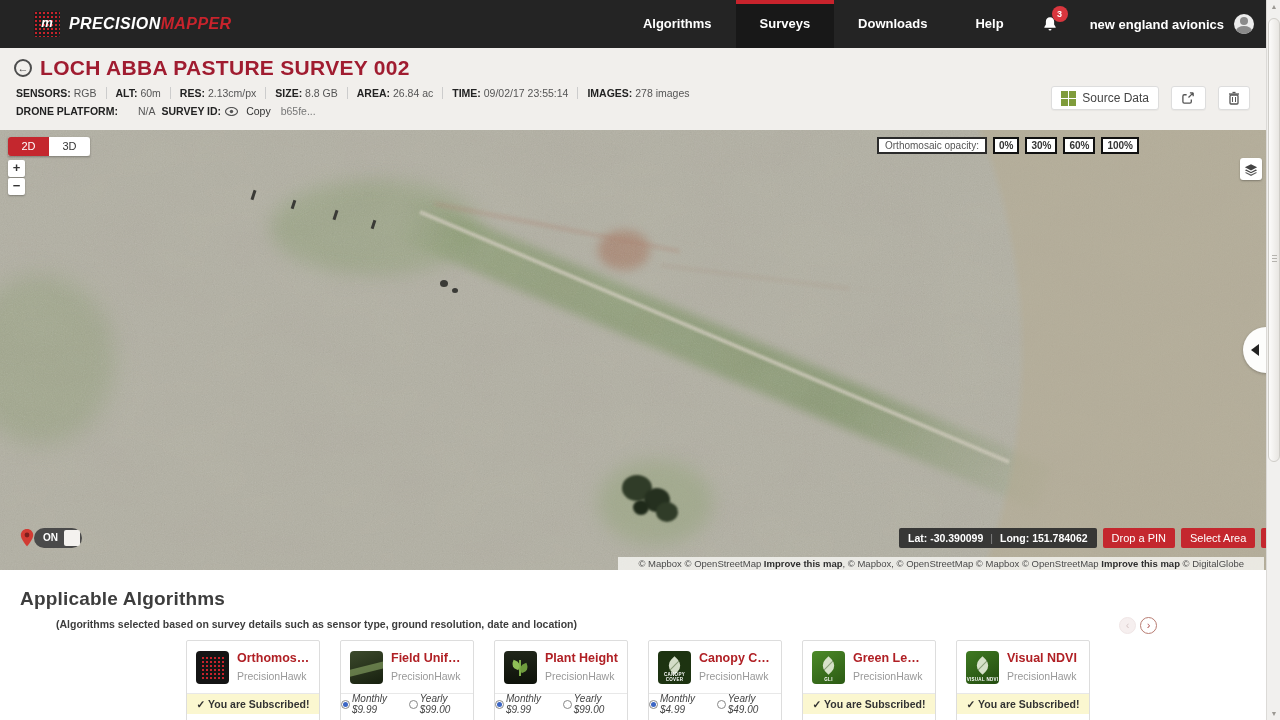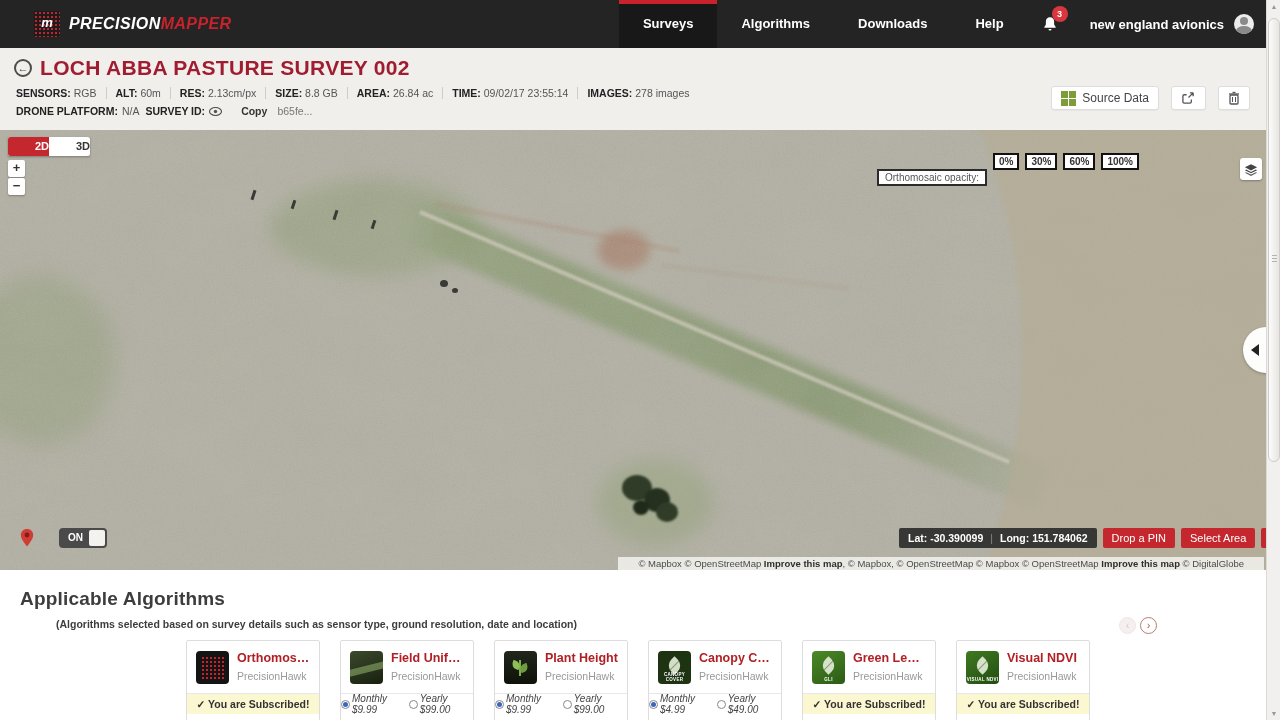--- a/index.html
+++ b/index.html
@@ -44,23 +44,23 @@
     color:#4d4d4d; font-size:11px; font-weight:bold; text-align:center; line-height:14px;
     cursor:pointer; flex:none; }
   .page-title { margin-left:8px; color:#a01c30; font-size:21px; font-weight:800;
     letter-spacing:.3px; }
   .meta-row { display:flex; align-items:center; margin:7px 0 0 16px; font-size:10.5px; }
   .meta-item { padding:0 9px; border-right:1px solid #ccc; white-space:nowrap; }
   .meta-item:first-child { padding-left:0; }
   .meta-item:last-child { border-right:none; }
   .meta-item b { color:#222; } .meta-item span { color:#555; }
   .meta-row2 { display:flex; align-items:center; margin:6px 0 0 16px; font-size:10.5px; }
-  .meta-row2 b { color:#222; } .meta-row2 span.v { color:#555; margin:0 6px 0 4px; }
+  .meta-row2 b { color:#222; } .meta-row2 span.v { color:#555; margin:0 6px 0 20px; }
   .eye { display:inline-flex; margin:0 8px 0 4px; cursor:pointer; }
-  .copy-btn { font-weight:700; color:#333; cursor:pointer; margin-right:10px;margin-left:11px; }
+  .copy-btn { font-weight:400; color:#333; cursor:pointer; margin-right:10px; }
   .survey-id { color:#777; }
   .sub-actions { position:absolute; right:30px; top:38px; display:flex; gap:12px; }
   .act-btn { background:#fff; border:1px solid #ddd; border-radius:3px; height:24px;
     display:flex; align-items:center; padding:0 9px; cursor:pointer; font-size:12px;
     color:#444; box-shadow:0 1px 1px rgba(0,0,0,.04); }
   .grid-icon { width:15px; height:15px; margin-right:6px;
     background:
       linear-gradient(#7f9c3b,#7f9c3b) 0 0/7px 7px no-repeat,
       linear-gradient(#7f9c3b,#7f9c3b) 8px 0/7px 7px no-repeat,
       linear-gradient(#7f9c3b,#7f9c3b) 0 8px/7px 7px no-repeat,
@@ -79,42 +79,42 @@
     transform-origin:0 50%; background:rgba(208,202,186,.8); filter:blur(1px); }
   .patch { border-radius:50%; }
   .noise-svg { position:absolute; left:0; top:0; }
   .tree { position:absolute; border-radius:50%; background:#303c28; filter:blur(1px); }
   .fence { position:absolute; background:#3a3a36; }
   .attribution { position:absolute; right:16px; bottom:0; background:rgba(252,252,250,.75);
     font-size:9.5px; color:#4a4a4a; padding:1px 20px; white-space:nowrap; }
   .attribution b { color:#2e2e2e; }
 
   .view-toggle { position:absolute; left:8px; top:7px; display:flex; box-shadow:0 1px 2px rgba(0,0,0,.3); }
-  .vt-btn { width:41px; height:19px; font-size:11px; font-weight:700; text-align:right;
+  .vt-btn { width:41px; height:19px; font-size:11px; font-weight:400; text-align:center;
     line-height:19px; cursor:pointer; }
   .vt-2d { background:#c4272e; color:#fff; border-radius:3px 0 0 3px; }
   .vt-3d { background:#fff; color:#333; border-radius:0 3px 3px 0; }
   .zoom-btns { position:absolute; left:8px; top:30px; display:flex; flex-direction:column; gap:1px; }
   .zoom-btn { width:17px; height:17px; background:#fff; border-radius:2px; text-align:center;
     line-height:16px; font-size:13px; font-weight:700; color:#333; cursor:pointer;
     box-shadow:0 1px 2px rgba(0,0,0,.3); }
   .opacity-bar { position:absolute; left:877px; top:7px; display:flex; gap:6px; align-items:center; }
   .op-label { background:#fff; border:2px solid #2b2b2b; font-size:10px; color:#555;
-    padding:1px 6px;margin-top:32px; }
+    padding:1px 6px; }
   .op-btn { background:#fff; border:2px solid #111; font-size:10px; font-weight:700;
     color:#333; padding:1px 4px; cursor:pointer; }
   .layers-btn { position:absolute; left:1240px; top:28px; width:22px; height:22px;
     background:#fff; border-radius:3px; display:flex; align-items:center; justify-content:center;
     cursor:pointer; box-shadow:0 1px 2px rgba(0,0,0,.3); }
   .drawer-handle { position:absolute; left:1243px; top:197px; width:46px; height:46px;
     background:#fdfdfc; border-radius:50%; cursor:pointer; box-shadow:0 1px 3px rgba(0,0,0,.25); }
   .drawer-handle:before { content:""; position:absolute; left:8px; top:17px;
     border:6px solid transparent; border-right:8px solid #222; border-left:none; }
   .pin-ctl { position:absolute; left:20px; top:398px; display:flex; align-items:center; }
-  .pin-toggle { margin-left:25px; width:48px; height:20px; background:#4a4a4a; border-radius:4px;
+  .pin-toggle { margin-left:0; width:48px; height:20px; background:#4a4a4a; border-radius:10px;
     position:relative; color:#fff; font-size:10px; font-weight:700; line-height:20px;
     padding-left:9px; cursor:pointer; }
   .pin-knob { position:absolute; right:2px; top:2px; width:16px; height:16px;
     background:#f4f2ef; border-radius:2px; }
   .map-actions { position:absolute; left:899px; top:398px; display:flex; gap:6px; align-items:center; }
   .latlong { background:rgba(45,45,45,.92); color:#fff; font-size:10.5px; font-weight:700;
     height:20px; line-height:20px; padding:0 9px; border-radius:2px; white-space:nowrap; }
   .latlong .sep { color:#888; margin:0 7px; font-weight:400; }
   .map-btn { background:#c4272e; color:#fff; font-size:11px; height:20px; line-height:20px;
     padding:0 9px; border-radius:2px; cursor:pointer; white-space:nowrap; }
@@ -183,22 +183,22 @@
 <div class="header">
   <div class="brand">
     <div class="brand-icon">
       <span>m</span>
       </div>
     <div class="brand-text">
       <span class="p1">PRECISION</span><span class="p2">MAPPER</span>
     </div>
   </div>
   <div class="nav" id="nav">
+      <div class="nav-item">Algorithms</div>
       <div class="nav-item active">Surveys</div>
-      <div class="nav-item">Algorithms</div>
       <div class="nav-item">Downloads</div>
       <div class="nav-item">Help</div>
     </div>
   <div class="bell-wrap">
     <svg width="18" height="18" viewBox="0 0 24 24">
       <path fill="#fff" d="M12 3c-3.3 0-5.5 2.4-5.5 5.6v4.2L4.5 16v1h15v-1l-2-3.2V8.6C17.5 5.4 15.3 3 12 3z"></path>
       <path fill="#fff" d="M10 18.5a2 2 0 0 0 4 0z"></path>
     </svg>
     <div class="badge">3</div>
   </div>

